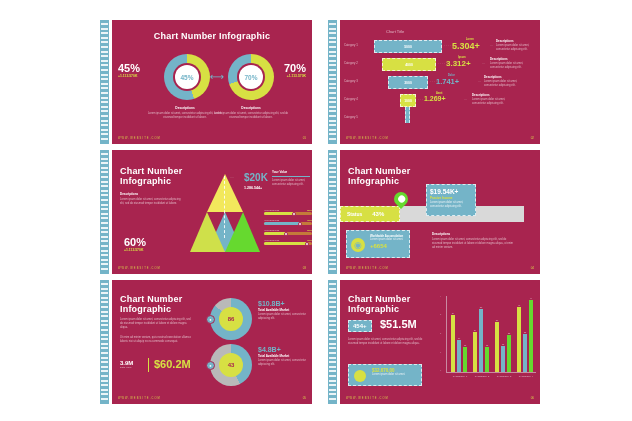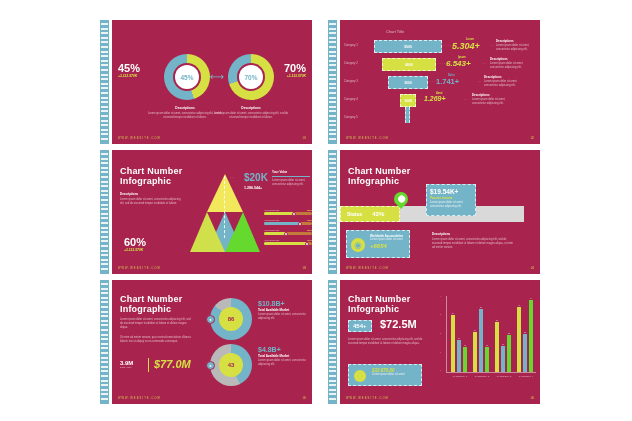--- a/index.html
+++ b/index.html
@@ -12,21 +12,21 @@
   
   .bind{ position:absolute; left:0; top:0; width:9px; height:100%;
     background:#74b4c8; }
   .bind i{ position:absolute; left:1px; width:7px; height:2px; background:#ffffff; opacity:.85; }
   .bindgap{ position:absolute; left:9px; top:0; width:3px; height:100%; background:#ffffff; }
   .body{ position:absolute; left:12px; top:0; right:0; bottom:0; }
   .ttl{ color:#ffffff; font-weight:bold; letter-spacing:.2px; }
   .foot{ position:absolute; left:6px; bottom:4px; font-size:2.6px; color:#d9d14a;
     letter-spacing:1.1px; }
   .pg{ position:absolute; right:6px; bottom:4px; font-size:3px; color:#d9d14a; }
-  .yel{ color:#d7e043;font-style:italic; } .cy{ color:#74b4c8; } .wh{ color:#fff; }
+  .yel{ color:#d7e043; } .cy{ color:#74b4c8; } .wh{ color:#fff; }
   .lorem{ color:#e2b8c6; font-size:2.7px; line-height:1.5; }
   .lbl{ color:#ffffff; font-size:3px; font-weight:bold; }
   .dash{ border:1px dashed rgba(255,255,255,.75); }
 
   
   .s1 .t{ position:absolute; top:11px; left:0; right:0; text-align:center; font-size:9px; }
   .donutwrap{ position:absolute; top:34px; width:46px; height:46px; }
   .donut{ width:46px; height:46px; border-radius:50%; }
   .donut::after{ content:""; position:absolute; left:9px; top:9px; width:28px; height:28px;
     border-radius:50%; background:#a8244f; }
@@ -107,20 +107,21 @@
         <i style="top: 90.4px;"></i>
         <i style="top: 95px;"></i>
         <i style="top: 99.6px;"></i>
         <i style="top: 104.2px;"></i>
         <i style="top: 108.8px;"></i>
         <i style="top: 113.4px;"></i>
         <i style="top: 118px;"></i>
       </div>
     <div class="bindgap"></div>
     <div class="body">
+      <div class="t ttl">Chart Number Infographic</div>
 
       <div style="position:absolute;left:6px;top:42px;">
         <div class="bigpct wh">45%</div>
         <div class="sub yel">+1.113.570K</div>
       </div>
       <div style="position:absolute;left:52px;top:34px;" class="donutwrap">
         <div class="donut" style="background:conic-gradient(#d7e043 0 45%, #74b4c8 45% 100%);"></div>
         <div class="dhole">45%</div>
       </div>
       <div class="arrow">⟷</div>
@@ -195,21 +196,21 @@
 
       <div style="position:absolute;left:104px;top:24px;color:#c98aa2;font-size:3px;letter-spacing:1px;">····</div>
       <div style="position:absolute;left:98px;top:42px;color:#c98aa2;font-size:3px;letter-spacing:1px;">····</div>
       <div style="position:absolute;left:90px;top:60px;color:#c98aa2;font-size:3px;letter-spacing:1px;">····</div>
       <div style="position:absolute;left:78px;top:78px;color:#c98aa2;font-size:3px;letter-spacing:1px;">···</div>
 
       <div class="fnumlab yel" style="left:126px;top:18px;">Lorem</div>
       <div class="fnum yel" style="left:112px;top:21px;font-size:9px;">5.304+</div>
 
       <div class="fnumlab yel" style="left:118px;top:36px;">Ipsum</div>
-      <div class="fnum yel" style="left:106px;top:39px;font-size:8px;">6.543+</div>
+      <div class="fnum yel" style="left:106px;top:39px;font-size:8px;">3.312+</div>
 
       <div class="fnumlab cy" style="left:108px;top:54px;">Dolor</div>
       <div class="fnum cy" style="left:96px;top:57px;font-size:7.5px;">1.741+</div>
 
       <div class="fnumlab yel" style="left:96px;top:72px;">Amet</div>
       <div class="fnum yel" style="left:84px;top:75px;font-size:7px;">1.269+</div>
 
       <div style="position:absolute;left:150px;top:24px;color:#c98aa2;font-size:3px;">···</div>
       <div style="position:absolute;left:142px;top:42px;color:#c98aa2;font-size:3px;">···</div>
       <div style="position:absolute;left:138px;top:60px;color:#c98aa2;font-size:3px;">···</div>
@@ -440,21 +441,21 @@
         <div>Infographic</div>
       </div>
       <p class="lorem" style="position:absolute;left:8px;top:38px;width:74px;">Lorem ipsum dolor sit amet, consectetur adipiscing elit, sed do eiusmod tempor incididunt ut labore et dolore magna aliqua.</p>
       <p class="lorem" style="position:absolute;left:8px;top:56px;width:74px;">Ut enim ad minim veniam, quis nostrud exercitation ullamco laboris nisi ut aliquip ex ea commodo consequat.</p>
 
       <div style="position:absolute;left:8px;top:80px;">
         <div class="wh" style="font-size:6px;font-weight:bold;">3.9M</div>
         <div class="lorem" style="font-size:2.4px;">Data Value</div>
       </div>
       <div style="position:absolute;left:36px;top:78px;width:1px;height:14px;background:#d7e043;"></div>
-      <div class="yel" style="position:absolute;left:42px;top:78px;font-size:11px;font-weight:bold;">$77.0M</div>
+      <div class="yel" style="position:absolute;left:42px;top:78px;font-size:11px;font-weight:bold;">$60.2M</div>
 
       <div style="position:absolute;left:98px;top:18px;width:42px;height:42px;">
         <div class="ring" style="inset:0;background:conic-gradient(#74b4c8 0 86%, #b9b9b9 86% 100%);"></div>
         <div class="ringhole" style="left:9px;top:9px;width:24px;height:24px;font-size:6px;">86</div>
         <div class="rbadge" style="left:-4px;top:17px;">●</div>
       </div>
       <div style="position:absolute;left:146px;top:20px;width:56px;">
         <div class="cy" style="font-size:7px;font-weight:bold;">$10.8B+</div>
         <div class="lbl" style="font-size:3px;margin-top:1px;">Total Available Market</div>
         <p class="lorem" style="margin-top:1px;">Lorem ipsum dolor sit amet, consectetur adipiscing elit.</p>
@@ -505,21 +506,21 @@
         <i style="top: 113.4px;"></i>
         <i style="top: 118px;"></i>
       </div>
     <div class="bindgap"></div>
     <div class="body">
       <div class="ttl" style="position:absolute;left:8px;top:14px;font-size:9px;line-height:10px;">
         <div>Chart Number</div>
         <div>Infographic</div>
       </div>
       <div class="dash" style="position:absolute;left:8px;top:40px;background:#74b4c8;color:#fff;font-size:6px;font-weight:bold;padding:2px 4px;">454+</div>
-      <div class="wh" style="position:absolute;left:40px;top:38px;font-size:11px;font-weight:bold;">$72.5M</div>
+      <div class="wh" style="position:absolute;left:40px;top:38px;font-size:11px;font-weight:bold;">$51.5M</div>
       <p class="lorem" style="position:absolute;left:8px;top:58px;width:84px;">Lorem ipsum dolor sit amet, consectetur adipiscing elit, sed do eiusmod tempor incididunt ut labore et dolore magna aliqua.</p>
 
       <div class="dash" style="position:absolute;left:8px;top:84px;width:74px;height:22px;background:#74b4c8;padding:3px;">
         <div style="position:absolute;left:5px;top:5px;width:12px;height:12px;border-radius:50%;background:#d7e043;"></div>
         <div style="margin-left:20px;">
           <div class="yel" style="font-size:4.5px;font-weight:bold;">$32.670,00</div>
           <p class="lorem" style="color:#e8f1f5;">Lorem ipsum dolor sit amet.</p>
         </div>
       </div>
 

